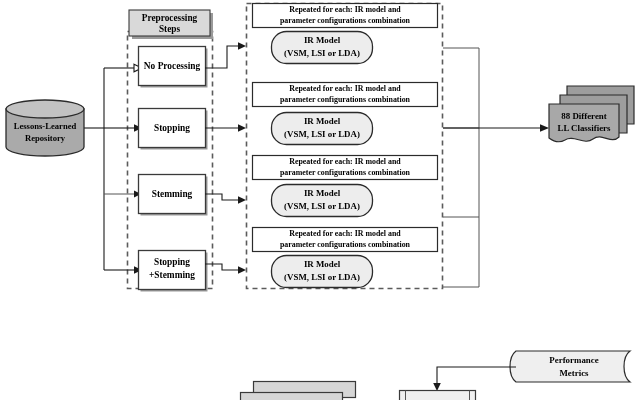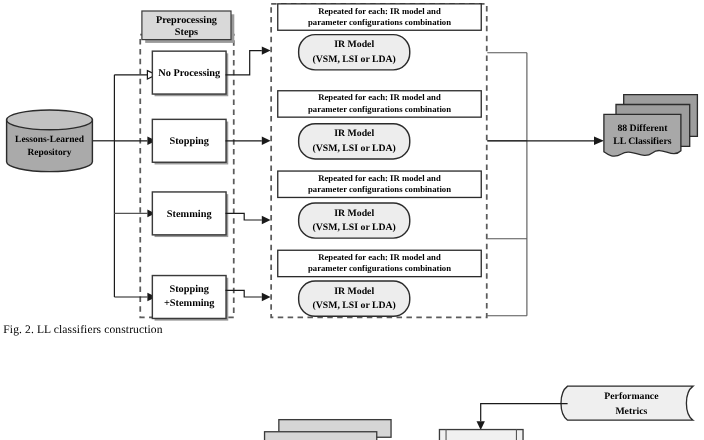--- a/index.html
+++ b/index.html
@@ -305,15 +305,14 @@
       <line class="edge-line-thin" x1="469.5" y1="390.5" x2="469.5" y2="410.5"></line>
     </g>
 
     <g>
       <rect class="partial-gray" x="253.5" y="381.5" width="102" height="16"></rect>
       <rect class="partial-gray" x="240.5" y="392.5" width="102" height="18"></rect>
     </g>
 
   </svg>
 
-  <div class="caption">Fig.  2. LL classifiers construction</div>
 
 </div>
 
 </body></html>

